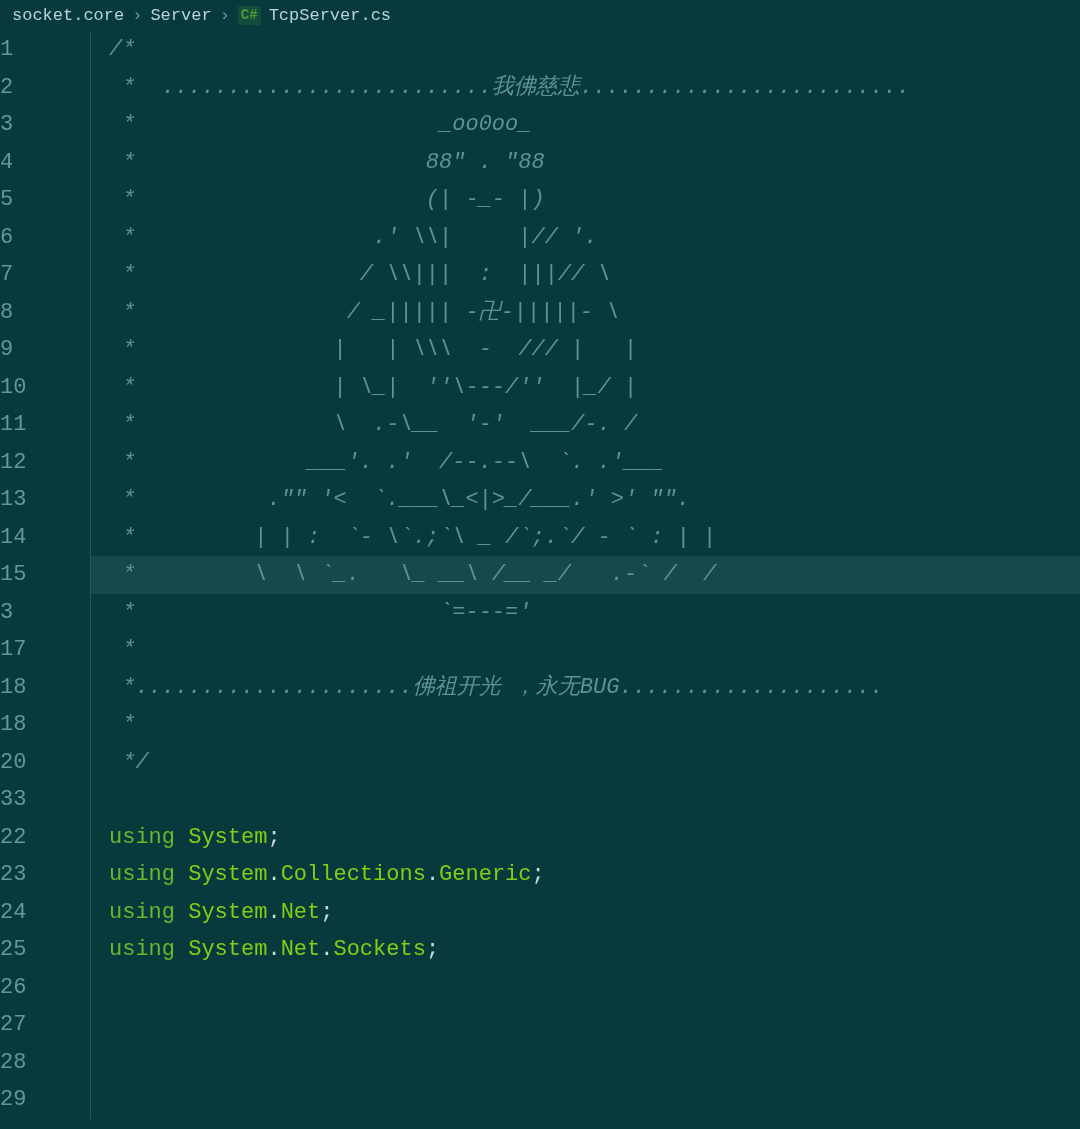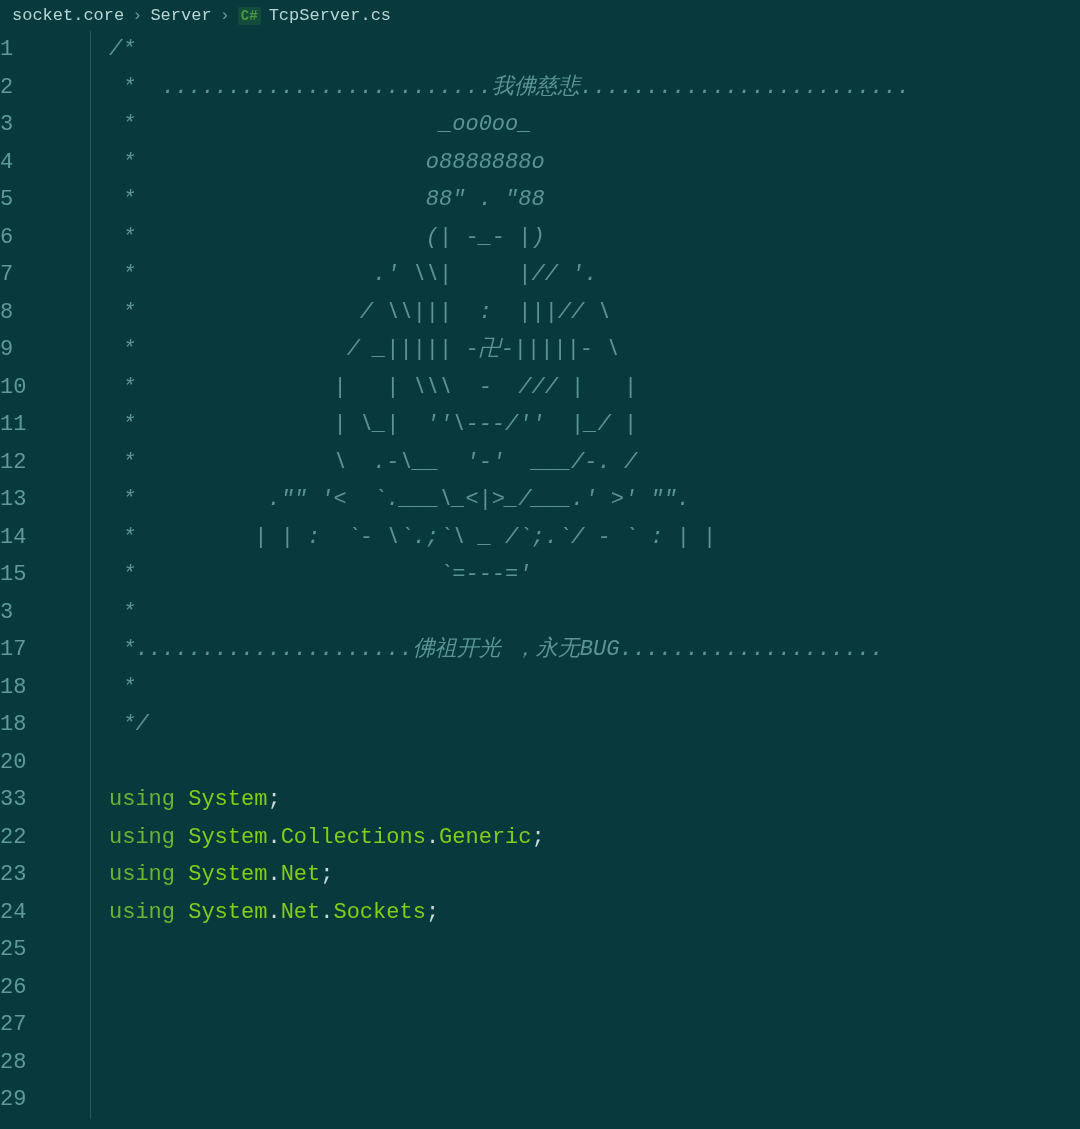--- a/index.html
+++ b/index.html
@@ -7,21 +7,20 @@
     background: #083a3d;
     color: #5a8f8f;
     font-family: 'Consolas', 'Courier New', monospace;
     font-size: 20px;
     width: 1080px;
     height: 1129px;
     overflow: hidden;
   }
   .breadcrumb {
     display: flex;
-    align-items: center;
     padding: 6px 12px;
     font-size: 17px;
     color: #b8d4d4;
     gap: 8px;
   }
   .breadcrumb .sep {
     color: #6a9a9a;
   }
   .breadcrumb .file-lang {
     color: #4a9a3a;
@@ -110,31 +109,32 @@
     <div class="line">25</div>
     <div class="line">26</div>
     <div class="line">27</div>
     <div class="line">28</div>
     <div class="line">29</div>
   </div>
   <div class="code">
     <div class="line comment">/*</div>
     <div class="line comment"> *  .........................我佛慈悲.........................</div>
     <div class="line comment"> *                       _oo0oo_</div>
-    <div class="line comment"> *                      o8888888o</div>
     <div class="line comment"> *                      88" . "88</div>
     <div class="line comment"> *                      (| -_- |)</div>
     <div class="line comment"> *                  .' \\|     |// '.</div>
     <div class="line comment"> *                 / \\|||  :  |||// \</div>
     <div class="line comment"> *                / _||||| -卍-|||||- \</div>
     <div class="line comment"> *               |   | \\\  -  /// |   |</div>
     <div class="line comment"> *               | \_|  ''\---/''  |_/ |</div>
     <div class="line comment"> *               \  .-\__  '-'  ___/-. /</div>
+    <div class="line comment"> *             ___'. .'  /--.--\  `. .'___</div>
     <div class="line comment"> *          ."" '&lt;  `.___\_&lt;|&gt;_/___.' &gt;' "".</div>
     <div class="line comment"> *         | | :  `- \`.;`\ _ /`;.`/ - ` : | |</div>
+    <div class="line comment highlight"> *         \  \ `_.   \_ __\ /__ _/   .-` /  /</div>
     <div class="line comment"> *                       `=---='</div>
     <div class="line comment"> *</div>
     <div class="line comment"> *.....................佛祖开光 ，永无BUG....................</div>
     <div class="line comment"> *</div>
     <div class="line comment"> */</div>
     <div class="line"></div>
     <div class="line"><span class="kw">using </span><span class="ns">System</span><span class="punct">;</span></div>
     <div class="line"><span class="kw">using </span><span class="ns">System</span><span class="punct">.</span><span class="ns">Collections</span><span class="punct">.</span><span class="ns">Generic</span><span class="punct">;</span></div>
     <div class="line"><span class="kw">using </span><span class="ns">System</span><span class="punct">.</span><span class="ns">Net</span><span class="punct">;</span></div>
     <div class="line"><span class="kw">using </span><span class="ns">System</span><span class="punct">.</span><span class="ns">Net</span><span class="punct">.</span><span class="ns">Sockets</span><span class="punct">;</span></div>

